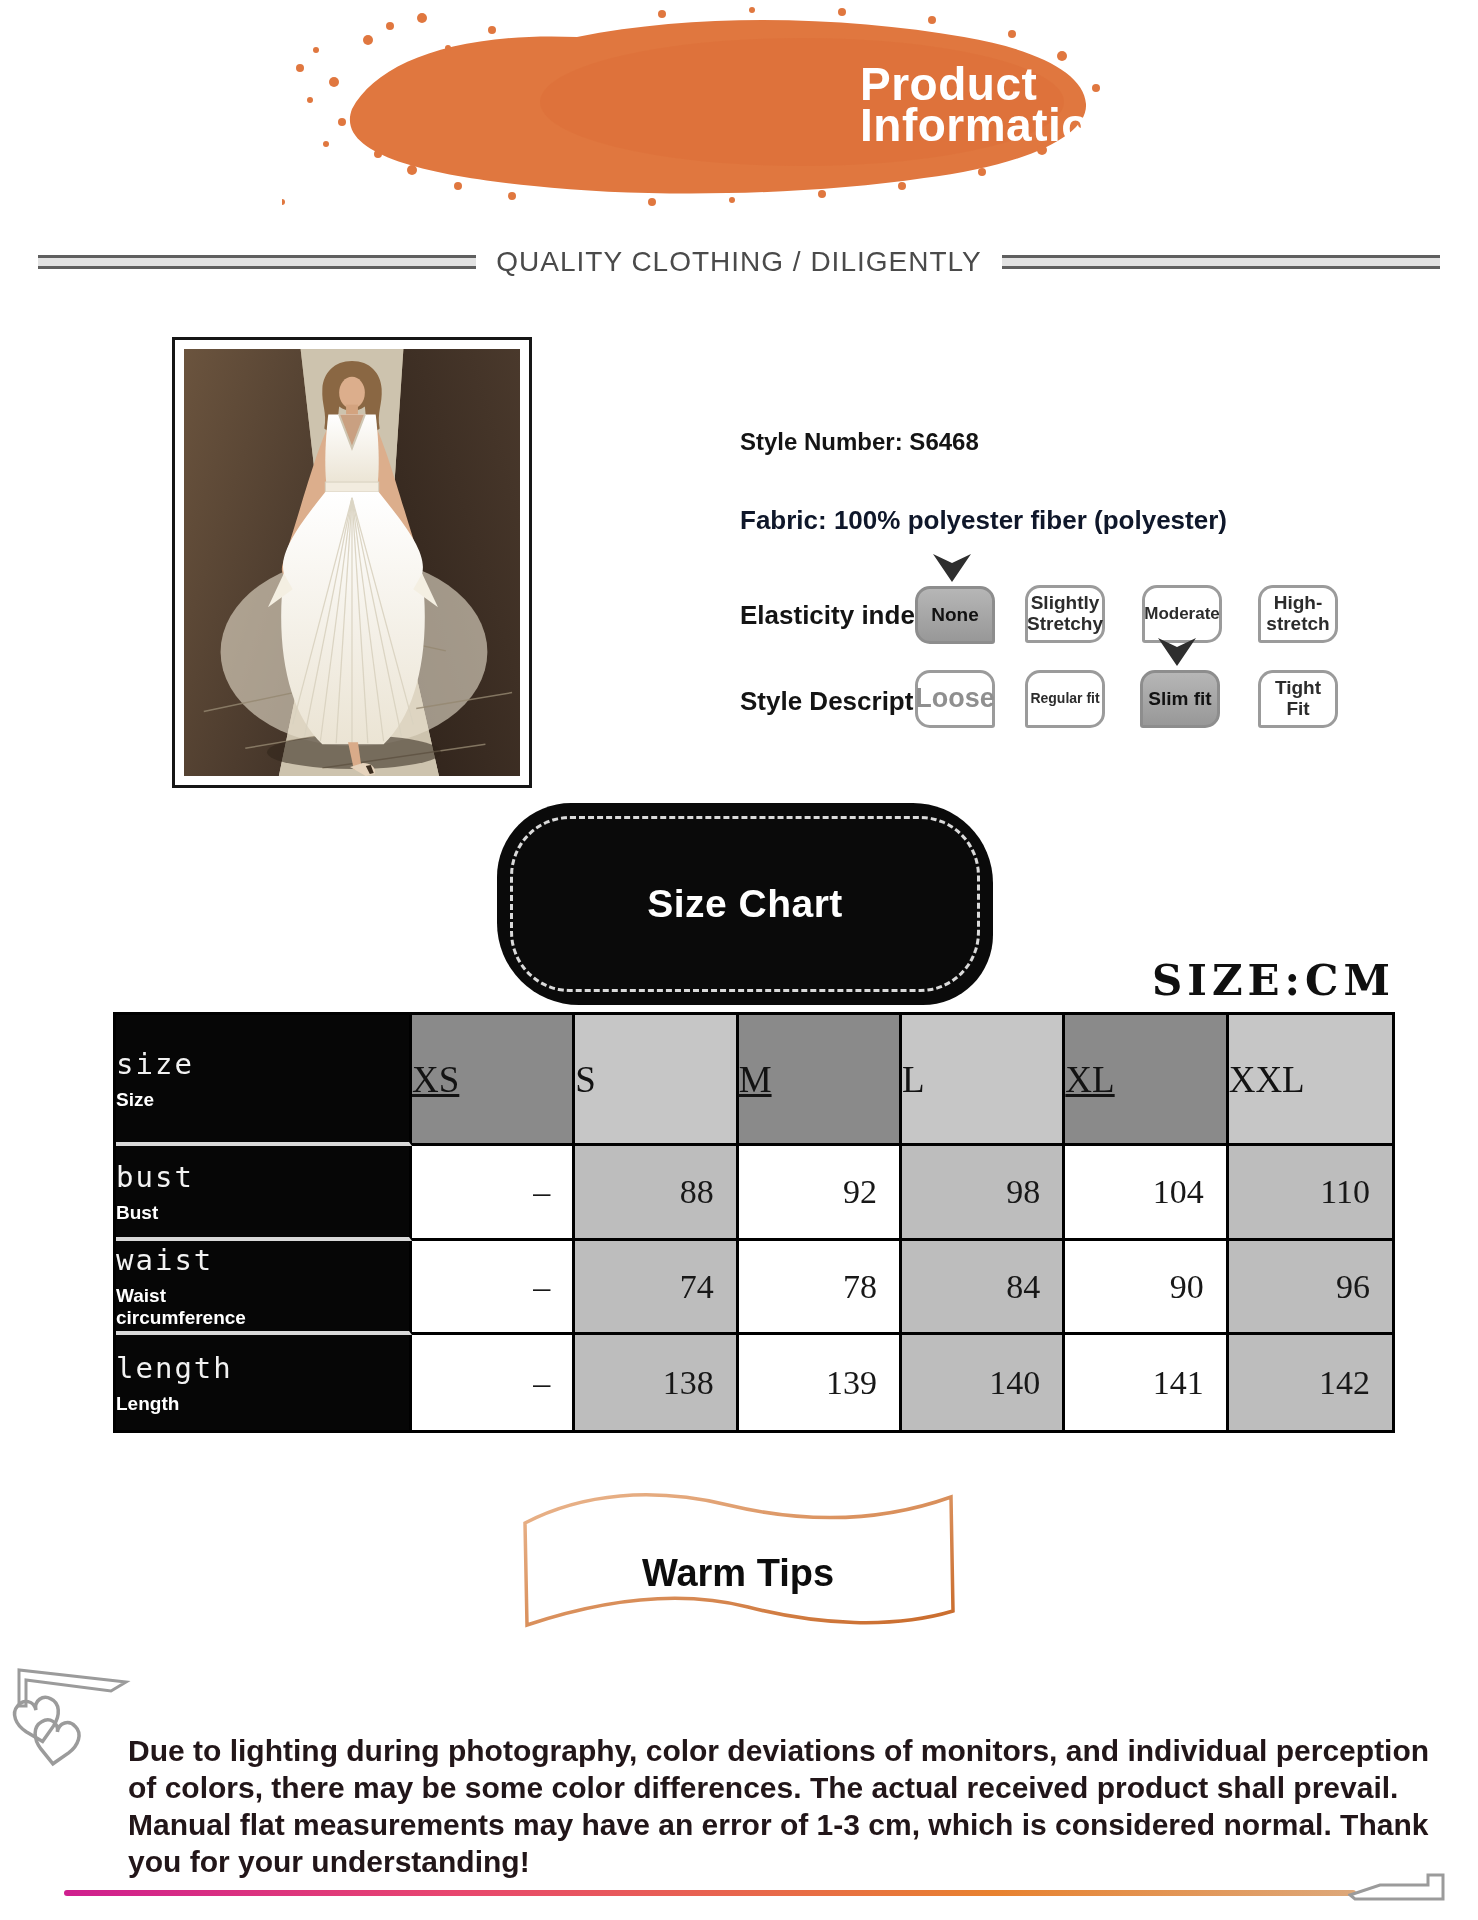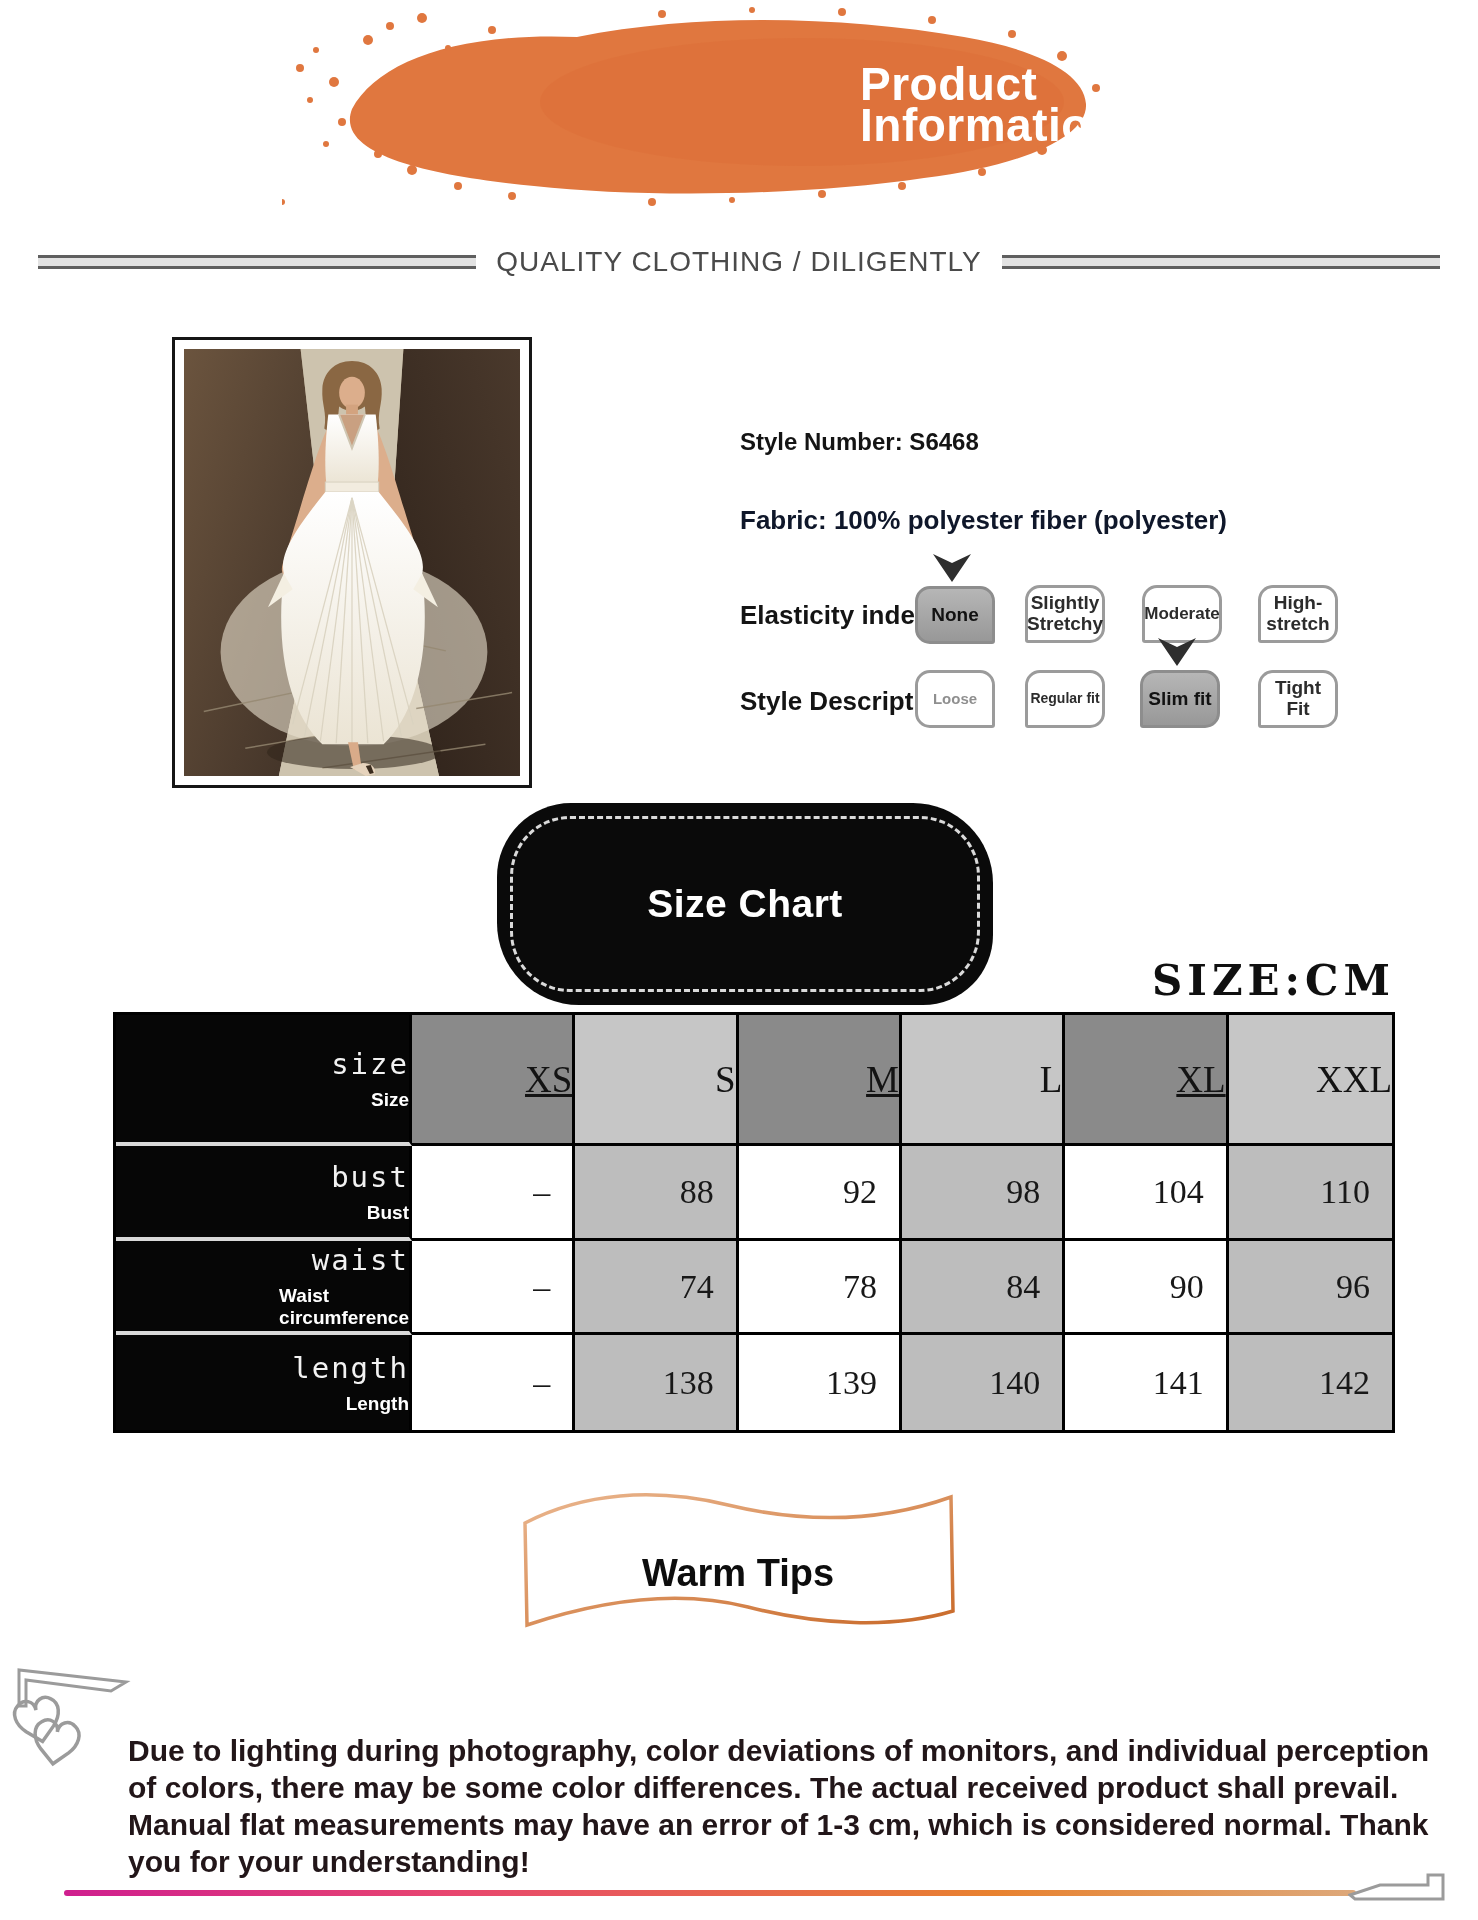--- a/index.html
+++ b/index.html
@@ -24,41 +24,41 @@
   
   .style-number{position:absolute;left:740px;top:428px;font-size:24px;font-weight:700;color:#141414;}
   .fabric{position:absolute;left:740px;top:505px;font-size:26px;font-weight:700;color:#0f172a;}
   .opt-label{position:absolute;left:740px;font-size:26px;font-weight:700;color:#141414;}
   .chip{position:absolute;width:80px;height:58px;border:3px solid #9b9b9b;border-radius:15px;
         background:#fff;display:flex;align-items:center;justify-content:center;text-align:center;
         font-weight:700;font-size:19px;line-height:1.08;color:#2c2c2c;box-sizing:border-box;}
   .chip.sel{background:linear-gradient(#b6b6b6,#989898);border-color:#8d8d8d;color:#121212;}
   .chip.corner-br{border-radius:15px 15px 3px 15px;}
   .chip.corner-bl{border-radius:15px 15px 15px 3px;}
-  .chip.muted{color:#8f8f8f;font-size:15px;}
+  .chip.muted{color:#8f8f8f;font-size:27px;}
   .chip.small{font-size:14px;font-weight:700;}
   .chip.mid{font-size:17px;font-weight:600;}
   .arrow{position:absolute;width:38px;height:28px;}
 
   
   .badge{position:absolute;left:497px;top:803px;width:496px;height:202px;background:#0a0a0a;
          border-radius:74px 80px 70px 82px;display:flex;align-items:center;justify-content:center;}
   .badge::before{content:"";position:absolute;inset:13px;border:3px dashed rgba(255,255,255,.85);
          border-radius:60px;}
   .badge-text{color:#fff;font-size:39px;font-weight:700;letter-spacing:.5px;}
 
   .size-unit{position:absolute;right:83px;top:956px;font-family:"DejaVu Serif",serif;
              font-weight:700;font-size:42px;letter-spacing:5px;color:#101010;}
 
   
   .size-table{position:absolute;left:113px;top:1012px;width:1282px;display:grid;
               grid-template-columns:296px repeat(6,1fr);grid-template-rows:131px 95px 94px 95px;
               border:3px solid #000;box-sizing:border-box;background:#fff;}
   .cell{border-right:3px solid #000;border-bottom:3px solid #000;display:flex;
-        flex-direction:column;align-items:flex-end;justify-content:center;box-sizing:border-box;}
+        flex-direction:column;align-items:flex-start;justify-content:center;box-sizing:border-box;}
   .cell.last-col{border-right:none;}
   .cell.last-row{border-bottom:none;}
   .cell.lbl{background:#060606;color:#fff;border-bottom:4px solid #d9d9d9;}
   .cell.lbl.last-row{border-bottom:none;}
   .lbl .en{font-family:"DejaVu Sans Mono",monospace;font-size:29px;letter-spacing:2px;color:#f2f2f2;}
   .lbl .sub{font-size:19px;font-weight:700;margin-top:8px;white-space:pre-line;text-align:left;line-height:1.15;color:#fff;}
   .cell.hdr{font-family:"Liberation Serif",serif;font-size:37px;color:#131313;}
   .cell.hdr.dark{background:#8a8a8a;text-decoration:underline;}
   .cell.hdr.light{background:#c6c6c6;}
   .cell.val{font-family:"Liberation Serif",serif;font-size:34px;color:#181818;

